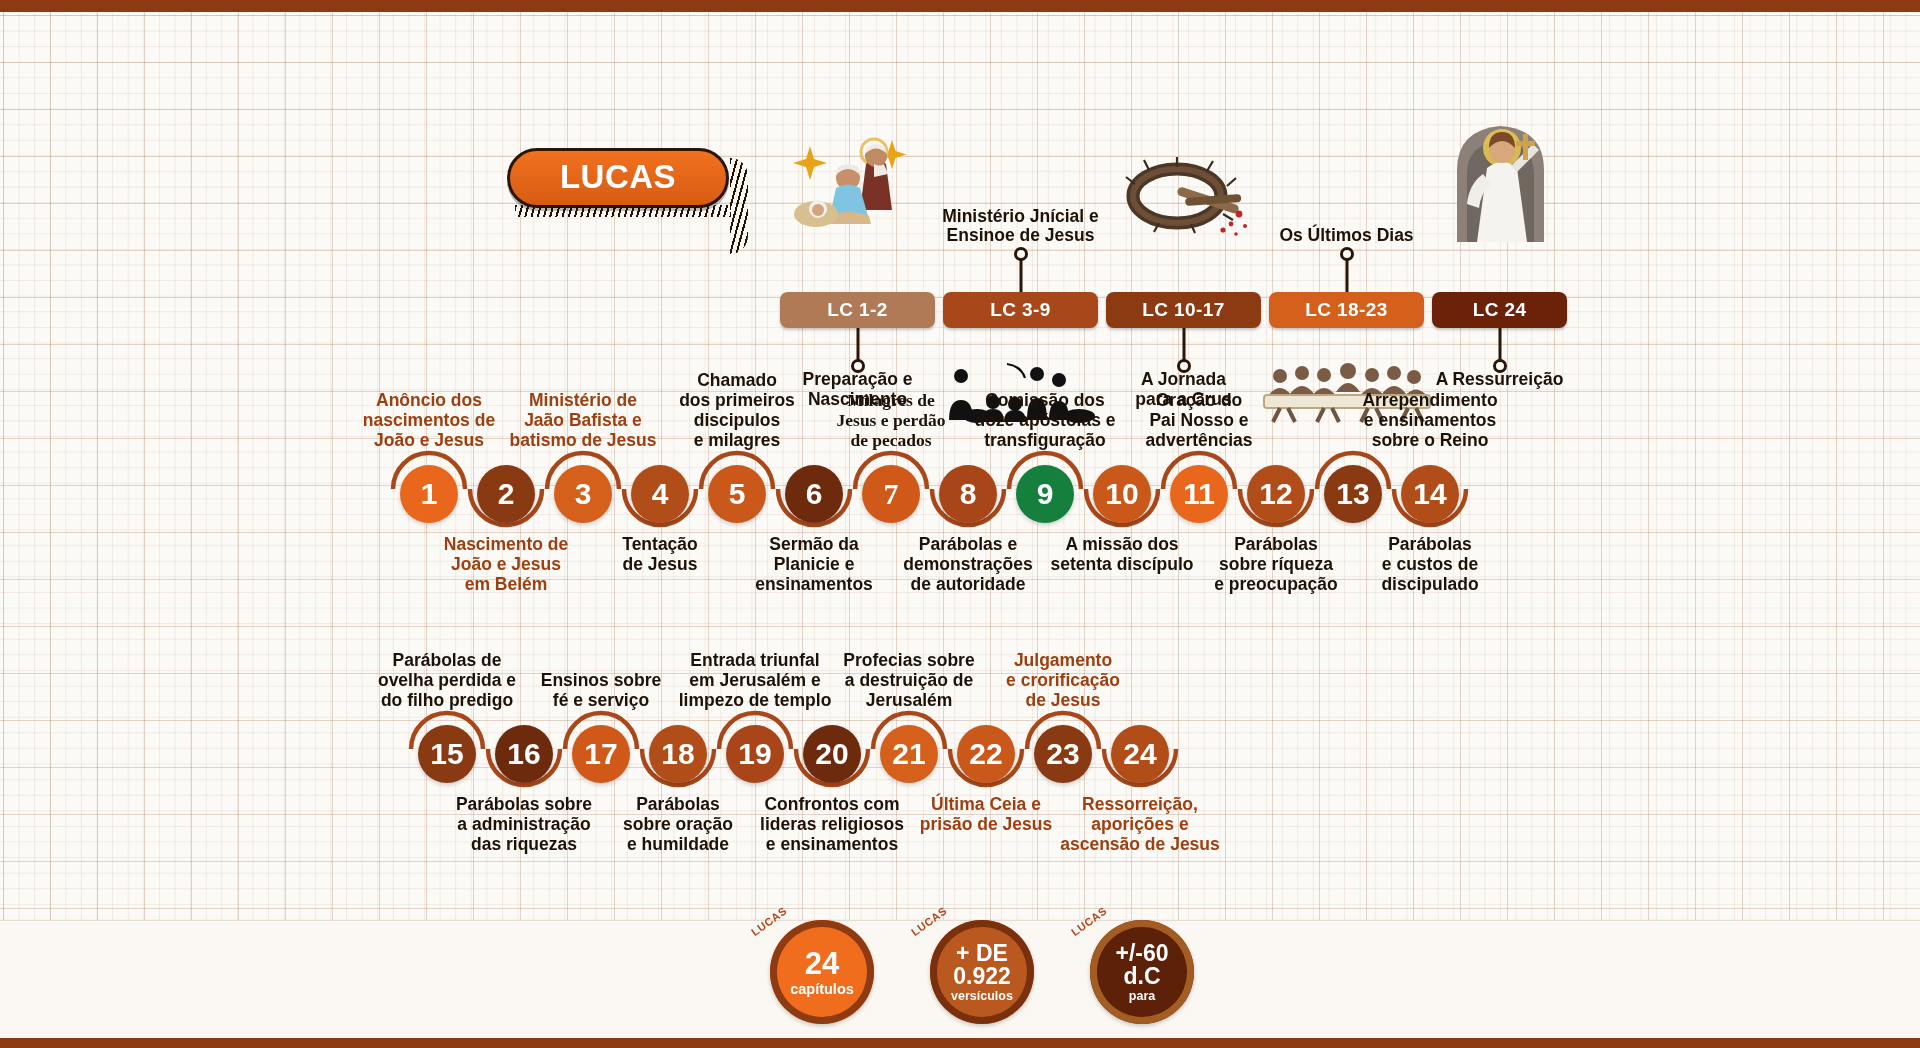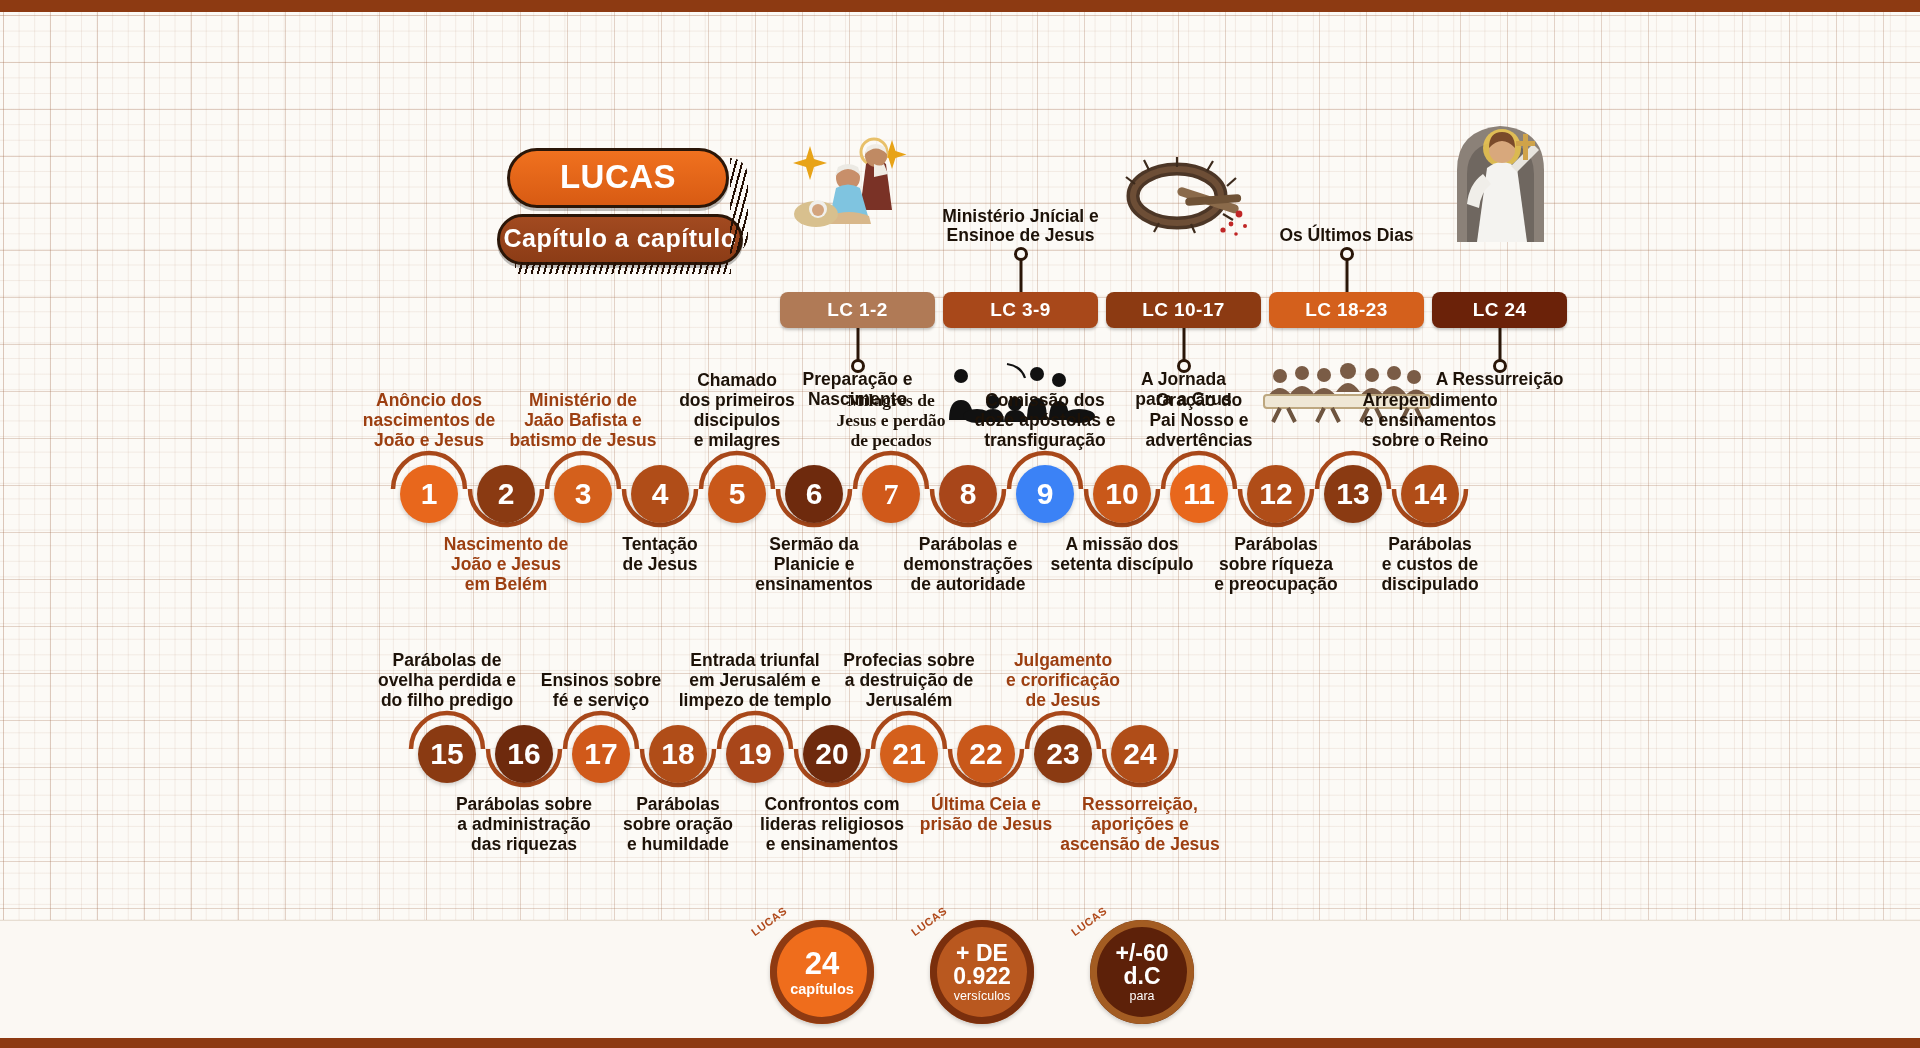--- a/index.html
+++ b/index.html
@@ -129,41 +129,40 @@
     box-shadow: inset 0 0 0 7px rgba(0,0,0,.16), 0 2px 4px rgba(0,0,0,.2);
   }
   .badge-arc {
     position: absolute; left: -16px; top: -16px; width: 70px; height: 40px;
     font-size: 11px; font-weight: bold; color: #b0491b;
     transform: rotate(-36deg); letter-spacing: .6px;
   }
   .b-big { font-size: 31px; font-weight: bold; }
   .b-mid { font-size: 23px; font-weight: bold; }
   .b-sm  { font-size: 14.5px; font-weight: bold; margin-top: 3px; }
-  .b-xs  { font-size: 12.5px; font-weight: normal; margin-top: 2px; }
+  .b-xs  { font-size: 12.5px; font-weight: bold; margin-top: 2px; }
 
   
   .logo { position: absolute; right: 72px; bottom: 34px; display: flex; align-items: center; gap: 16px; }
   .logo-text { font-size: 40px; font-weight: bold; letter-spacing: .5px; }
   .lt-a { color: #8e3a12; }
   .lt-b { color: #d2601d; }
 </style>
 </head>
 <body>
 
 <div id="page">
 
   <div class="topbar"></div>
   <div class="paper"></div>
   <div class="footerband"></div>
   <div class="bottombar"></div>
 
   <div class="titleblock">
     <div class="tb-pill tb-lucas">LUCAS</div>
-    <div class="tb-pill tb-cap">Capítulo a capítulo</div>
     <div class="tb-hatch"></div>
     <div class="tb-hatch2"></div>
   </div>
 
   <div class="tl" id="timeline">
       <div class="tl-seg" style="left: 0px; width: 155px;">
         <div class="tl-label tl-below">Preparação e<br>Nascimento</div>
        <div class="tl-stem dn"></div>
        <div class="tl-dot dn"></div>
         <div class="tl-art"><svg width="140" height="110" viewBox="0 0 140 110">
@@ -302,21 +301,21 @@
         <span>6</span>
       </div>
       <div class="chap" style="left: 862px; top: 10px; background: rgb(208, 89, 26); font-family: Liberation Serif, serif;">
         <div class="chap-above c-dark">Milagres de<br>Jesus e perdão<br>de pecados</div>
         <span>7</span>
       </div>
       <div class="chap" style="left: 939px; top: 10px; background: rgb(168, 70, 26);">
         <div class="chap-below c-dark">Parábolas e<br>demonstrações<br>de autoridade</div>
         <span>8</span>
       </div>
-      <div class="chap" style="left: 1016px; top: 10px; background: #3b82f6;">
+      <div class="chap" style="left: 1016px; top: 10px; background: #15803d;">
         <div class="chap-above c-dark">Comissão dos<br>doze apóstolas e<br>transfiguração</div>
         <span>9</span>
       </div>
       <div class="chap" style="left: 1093px; top: 10px; background: rgb(201, 88, 26);">
         <div class="chap-below c-dark">A missão dos<br>setenta discípulo</div>
         <span>10</span>
       </div>
       <div class="chap" style="left: 1170px; top: 10px; background: rgb(232, 103, 28);">
         <div class="chap-above c-dark">Oração do<br>Pai Nosso e<br>advertências</div>
         <span>11</span>

